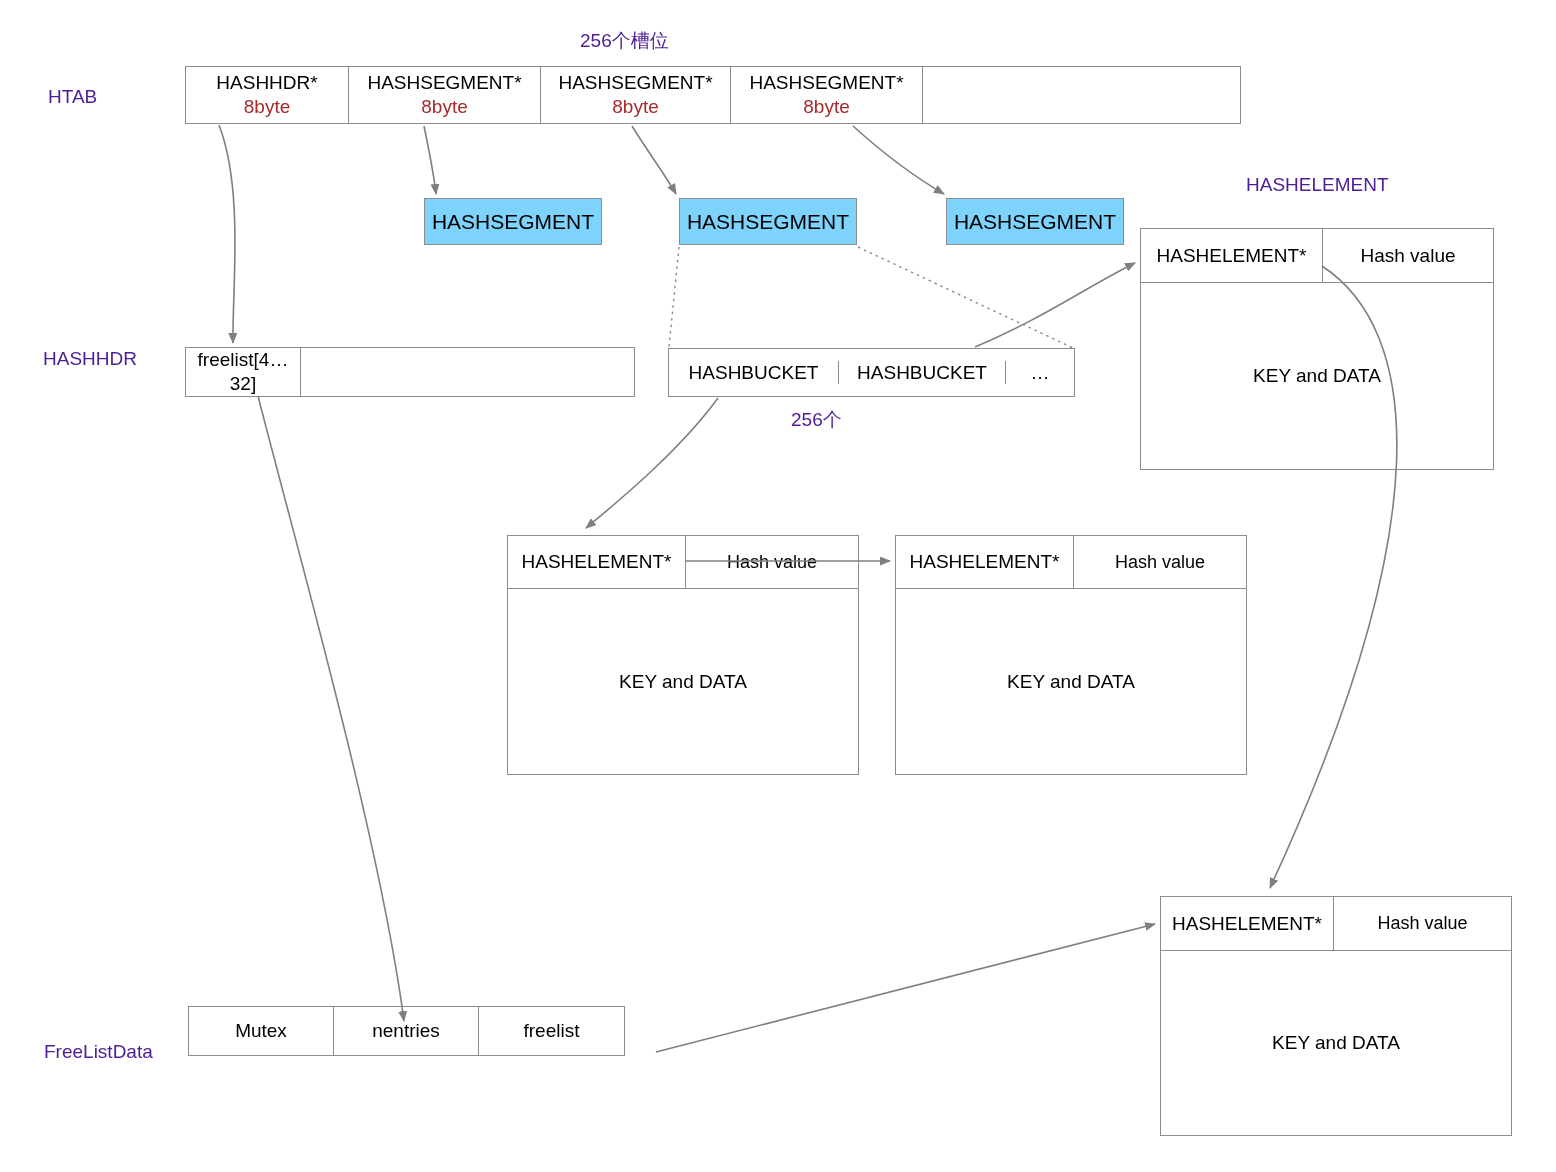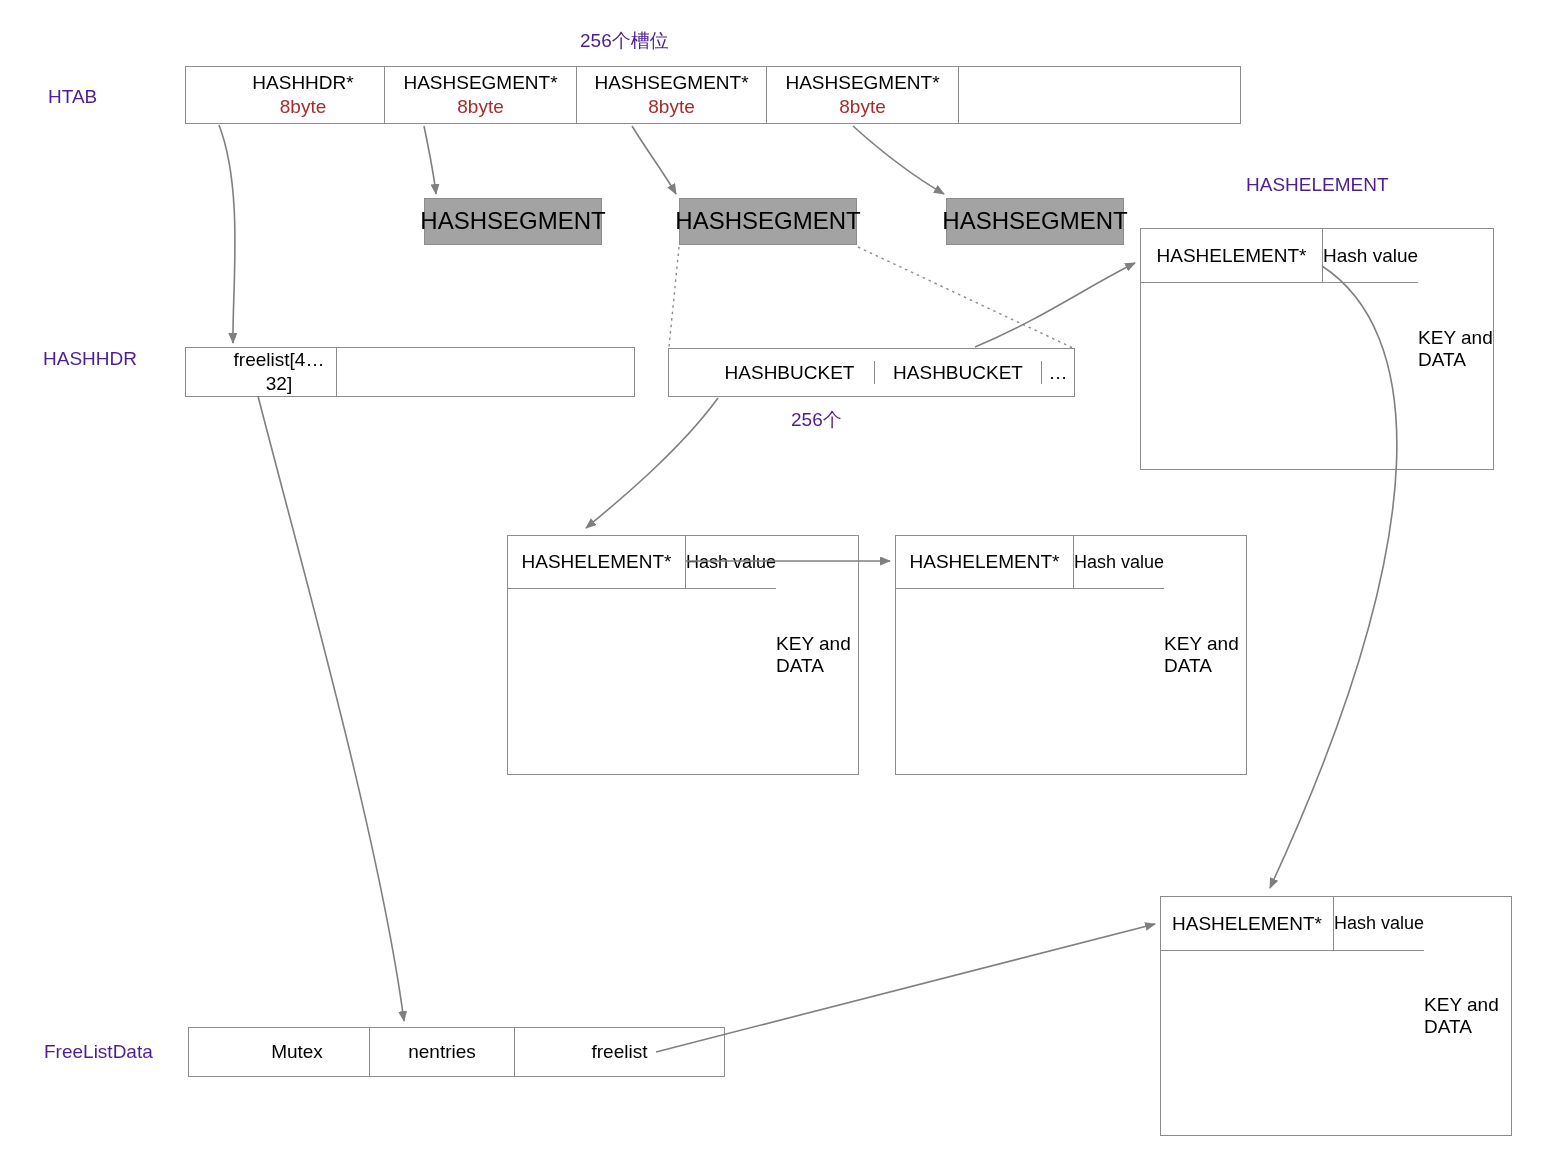--- a/index.html
+++ b/index.html
@@ -20,35 +20,34 @@
     position:absolute;
     font-size:19px;
     color:#4c1d95;
     white-space:nowrap;
     line-height:1.15;
   }
   .box{
     position:absolute;
     box-sizing:border-box;
     border:1.4px solid #8c8c8c;
-    background:#a3a3a3;
+    background:#7dd3fc;
     display:flex;
     align-items:center;
     justify-content:center;
     text-align:center;
-    font-size:24px;
+    font-size:21px;
     line-height:1.2;
   }
   .row{
     position:absolute;
     box-sizing:border-box;
     display:flex;
     background:#ffffff;
     border:1.4px solid #8c8c8c;
-    padding-left:36px;
   }
   .cell{
     box-sizing:border-box;
     border-right:1.4px solid #8c8c8c;
     display:flex;
     flex-direction:column;
     align-items:center;
     justify-content:center;
     text-align:center;
     font-size:19px;
@@ -57,21 +56,21 @@
   }
   .cell:last-child{border-right:none;}
   .bytes{color:#a82b2b;font-size:19px;}
   
   .he{
     position:absolute;
     box-sizing:border-box;
     border:1.4px solid #8c8c8c;
     background:#ffffff;
     display:flex;
-    flex-direction:row;
+    flex-direction:column;
   }
   .he-head{
     display:flex;
     border-bottom:1.4px solid #8c8c8c;
     flex:0 0 auto;
   }
   .he-ptr{
     box-sizing:border-box;
     border-right:1.4px solid #8c8c8c;
     display:flex;align-items:center;justify-content:center;
@@ -196,21 +195,21 @@
   <div class="he" style="left:1160px;top:896px;width:352px;height:240px;">
     <div class="he-head" style="height:53px;">
       <div class="he-ptr" style="width:173px;">HASHELEMENT*</div>
       <div class="he-hash" style="font-size:18px;">Hash value</div>
     </div>
     <div class="he-body">KEY and DATA</div>
   </div>
 
   <div class="lbl" style="left:44px;top:1041px;">FreeListData</div>
 
-  <div class="row" style="left:188px;top:1027px;width:537px;height:50px;">
+  <div class="row" style="left:188px;top:1006px;width:437px;height:50px;">
     <div class="cell" style="width:145px;">
       <span>Mutex</span>
     </div>
     <div class="cell" style="width:145px;">
       <span>nentries</span>
     </div>
     <div class="cell" style="flex:1 1 auto;">
       <span>freelist</span>
     </div>
   </div>

